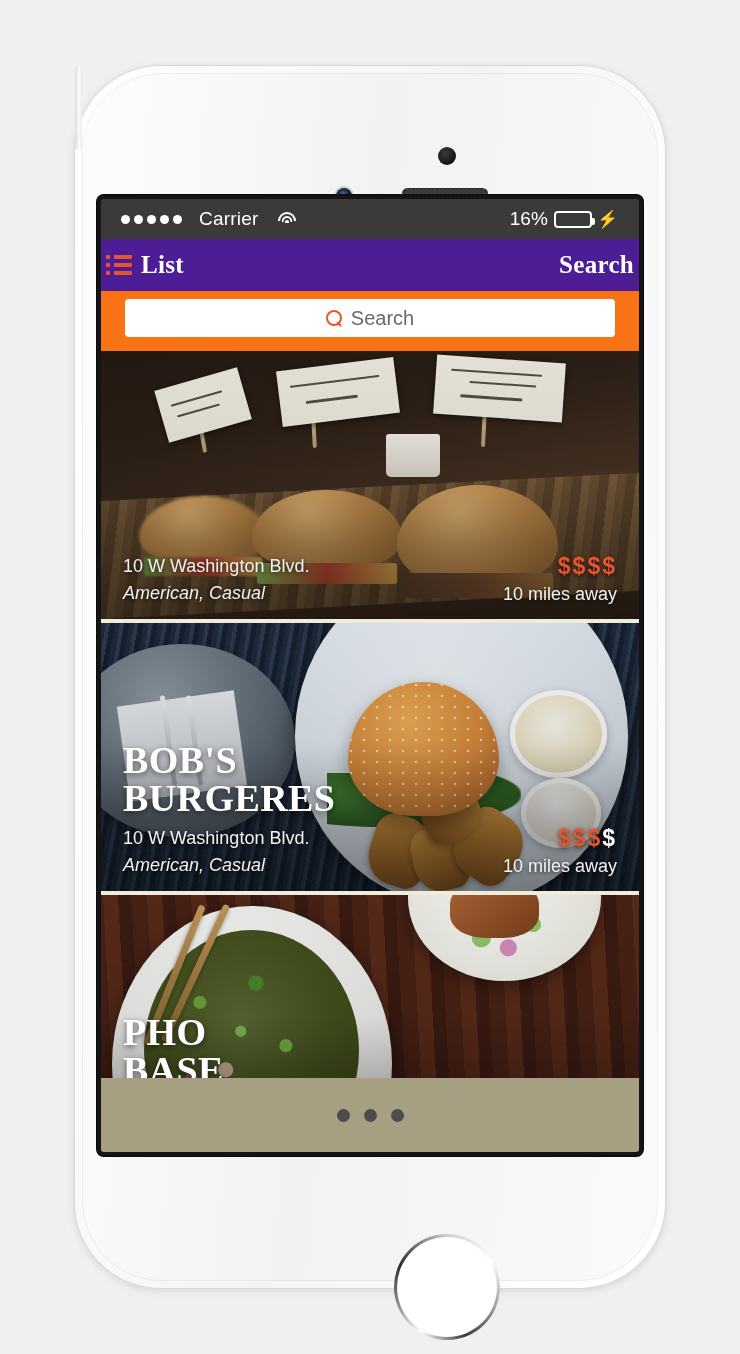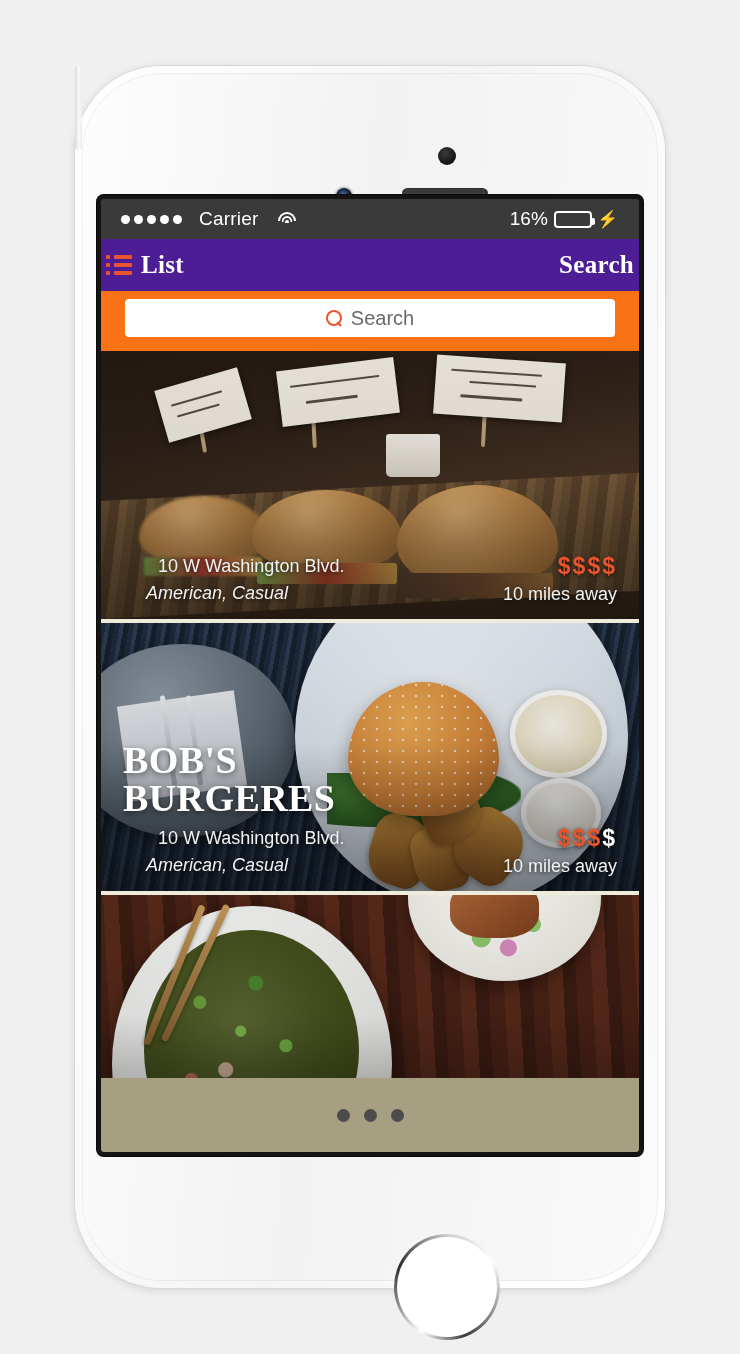--- a/index.html
+++ b/index.html
@@ -141,22 +141,22 @@
     position:absolute; left:0; right:0; bottom:0; padding:0 22px 12px;
     display:flex; align-items:flex-end; justify-content:space-between; gap:10px;
   }
   .card-left{ min-width:0; }
   .card-name{
     color:#fff; font-family:"Liberation Serif", serif; font-weight:bold;
     font-size:38px; line-height:1.02; letter-spacing:.4px;
     text-shadow:0 2px 6px rgba(0,0,0,.55);
     margin-bottom:7px; white-space:pre-line;
   }
-  .card-addr{ color:#f2f2f2; font-size:18px; line-height:1.5; text-shadow:0 1px 4px rgba(0,0,0,.7);margin-left:35px; }
-  .card-cat{ color:#f2f2f2; font-size:18px; font-style:italic; line-height:1.5; text-shadow:0 1px 4px rgba(0,0,0,.7);margin-left:23px; }
+  .card-addr{ color:#f2f2f2; font-size:18px; line-height:1.5; text-shadow:0 1px 4px rgba(0,0,0,.7); }
+  .card-cat{ color:#f2f2f2; font-size:18px; font-style:italic; line-height:1.5; text-shadow:0 1px 4px rgba(0,0,0,.7); }
   .card-right{ text-align:right; flex:none; padding-bottom:2px; }
   .price{ font-size:23px; font-weight:bold; letter-spacing:2px; line-height:1.2; text-shadow:0 1px 4px rgba(0,0,0,.7); }
   .price .on{ color:#e8552d; }
   .price .off{ color:#ffffff; }
   .dist{ color:#f2f2f2; font-size:18px; margin-top:3px; text-shadow:0 1px 4px rgba(0,0,0,.7); }
 
   
   .bottombar{
     position:absolute; left:0; right:0; bottom:0; height:74px;
     background:#a69f82; display:flex; align-items:center; justify-content:center; gap:14px;
@@ -439,20 +439,22 @@
             <div class="soup">
                 <div class="herbs"></div>
               </div>
             <div class="chop ch1"></div>
               <div class="chop ch2"></div>
           </div>
           <div class="card-scrim"></div>
         </div>
         <div class="card-body">
           <div class="card-left">
+            <div class="card-name">PHO
+BASE</div>
             <div class="card-addr">10 W Washington Blvd.</div>
             <div class="card-cat">Vietnamese, Casual</div>
           </div>
           <div class="card-right">
             <div class="price"><span class="on">$</span><span class="on">$</span><span class="off">$</span><span class="off">$</span></div>
             <div class="dist">10 miles away</div>
           </div>
         </div>
       </div>
 

